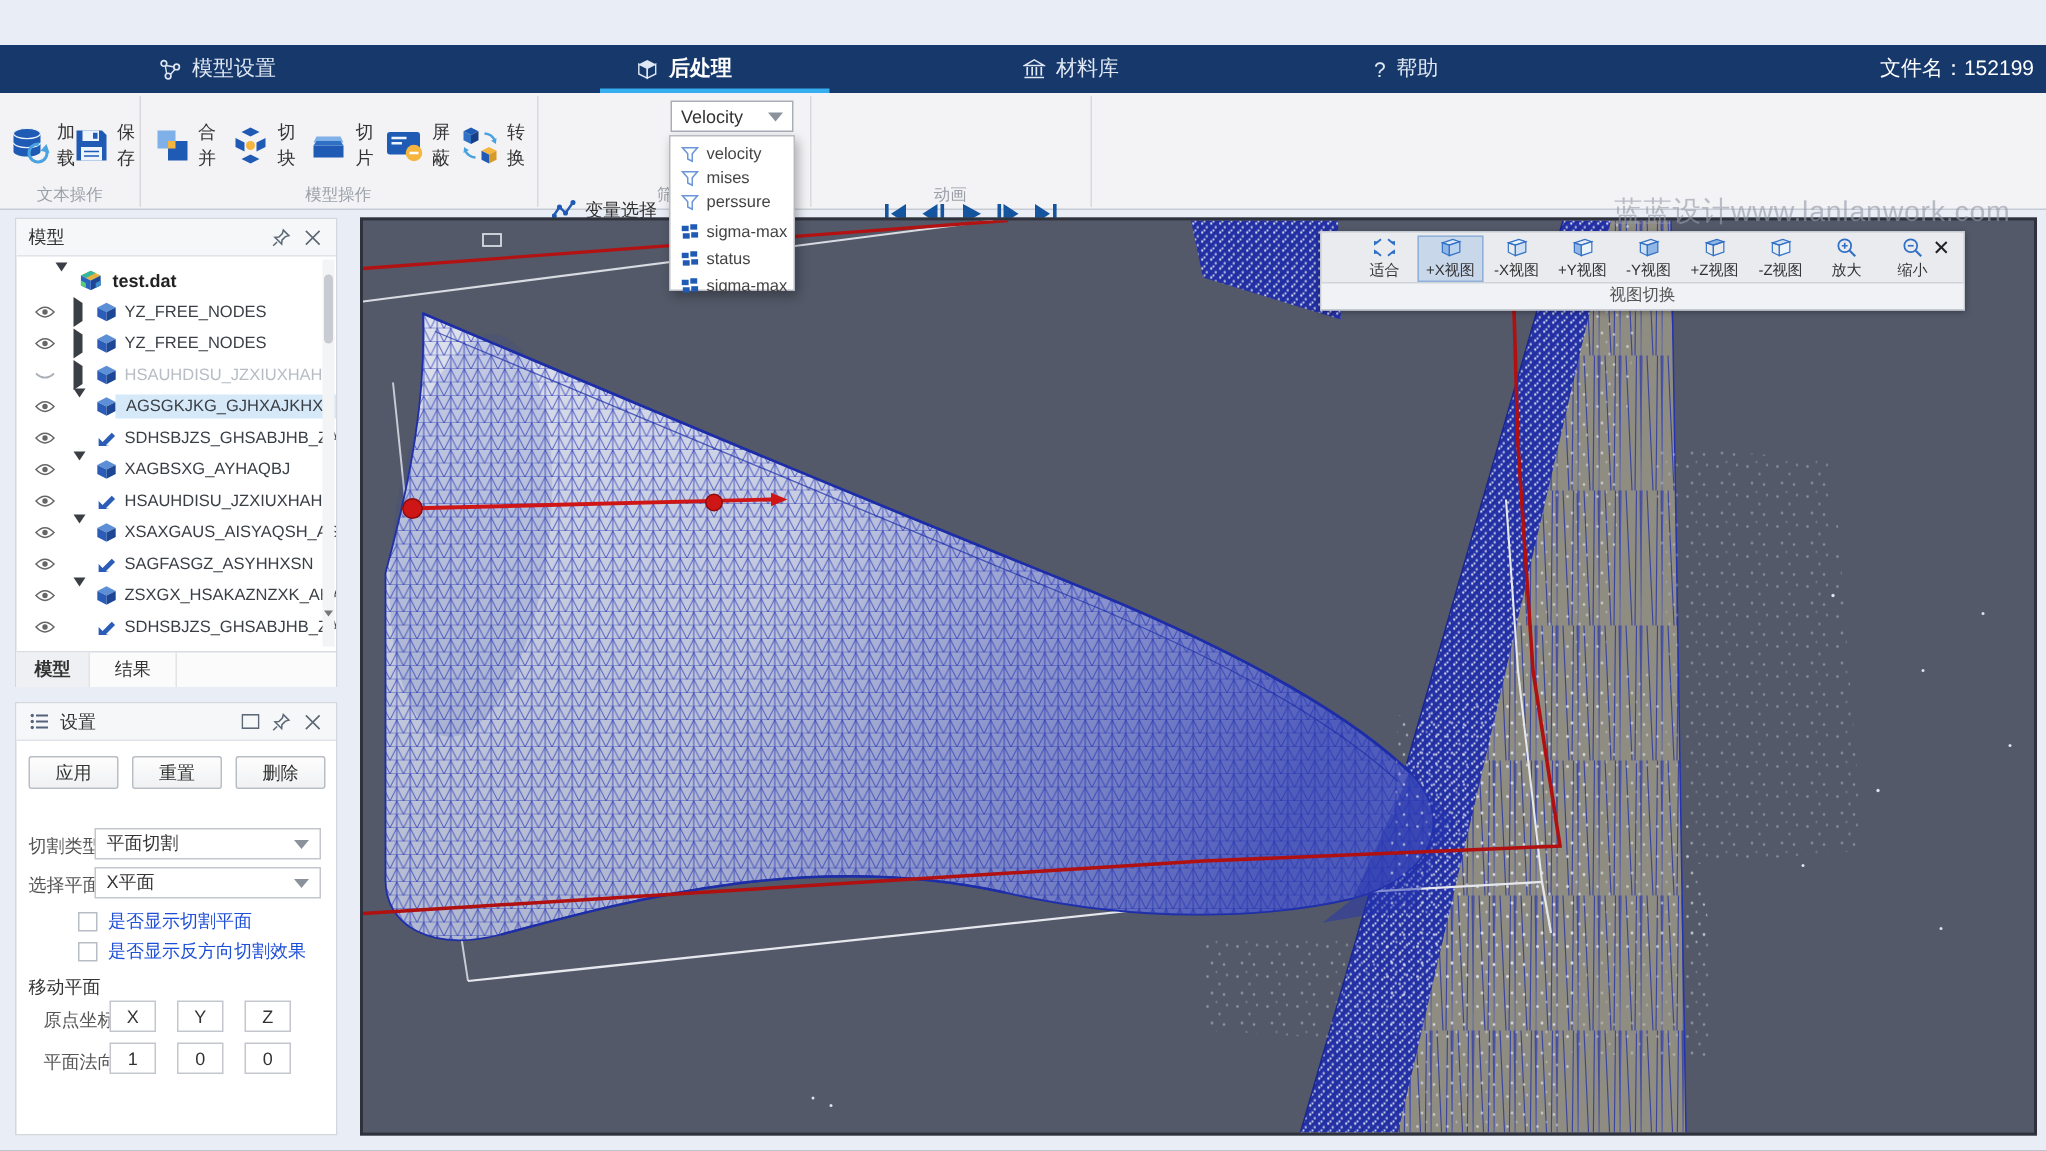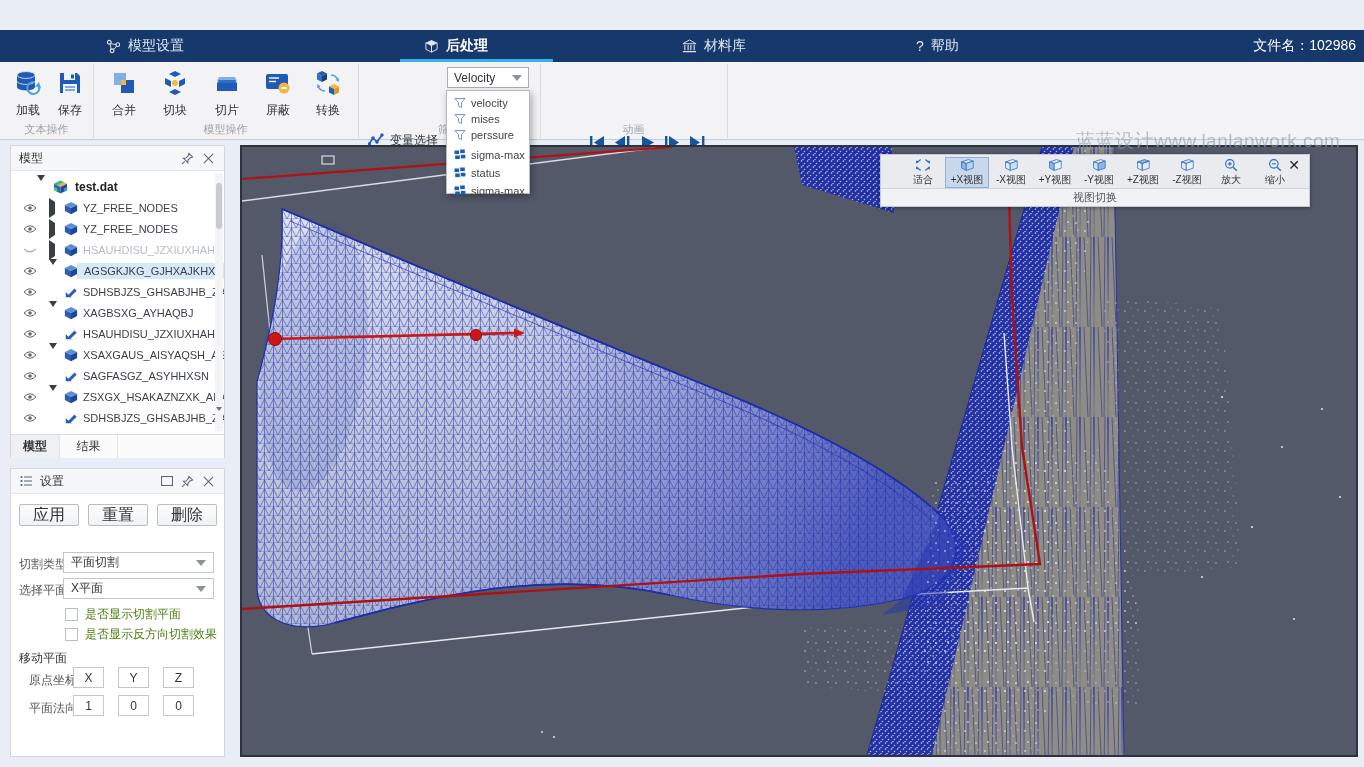--- a/index.html
+++ b/index.html
@@ -19,21 +19,21 @@
   .menuitem { position:absolute; top:0; height:32px; display:flex; align-items:center; gap:7px; color:#dfe7f3; font-size:14px; }
   .menuitem.active { color:#ffffff; font-weight:bold; }
   .mi-1{ left:106px; } .mi-2{ left:424px; } .mi-3{ left:682px; } .mi-4{ left:916px; }
   .menu-underline { position:absolute; left:400px; top:29px; width:153px; height:3px; background:#35aef0; }
   .menubar .filename { position:absolute; right:8px; top:0; height:32px; display:flex; align-items:center; color:#ffffff; font-size:14px; }
   .qmark { font-size:14px; color:#dfe7f3; }
 
   
   .toolbar { position:absolute; left:0; top:62px; width:1364px; height:78px; background:#f3f3f5; border-bottom:1px solid #c7cbd3; }
   .tsep { position:absolute; top:2px; height:74px; width:1px; background:#d8dade; }
-  .bigbtn { position:absolute; top:6px; width:44px; height:58px; display:flex; flex-direction:column; align-items:center; justify-content:flex-start; gap:4px; cursor:default; }
+  .bigbtn { position:absolute; top:6px; width:44px; height:58px; display:flex; flex-direction:row; align-items:center; justify-content:flex-start; gap:4px; cursor:default; }
   .bigbtn .ic { width:30px; height:30px; display:flex; align-items:center; justify-content:center; }
   .bigbtn .lb { font-size:12px; color:#333; }
   .smallbtn { position:absolute; height:20px; display:flex; align-items:center; gap:6px; font-size:12px; color:#333; }
   .grouplabel { position:absolute; bottom:2px; text-align:center; font-size:11px; color:#9ba1a9; }
 
   
   .pbrow { position:absolute; left:588px; top:74px; display:flex; gap:7px; }
   .pbtn { width:18px; height:13px; display:flex; align-items:center; justify-content:center; }
   .timelabel { position:absolute; left:556px; top:97px; font-size:12px; color:#333; }
   .timeinput { position:absolute; left:578px; top:93px; width:52px; height:20px; border:1px solid #b9bdc4; background:#fff; font-size:12px; color:#333; padding:0 5px; font-family:inherit; }
@@ -72,25 +72,25 @@
   .vscroll { position:absolute; right:1px; top:2px; width:8px; height:258px; background:#f3f4f6; }
   .vthumb { position:absolute; left:1px; top:10px; width:6px; height:46px; background:#c8cbd1; border-radius:3px; }
   .vs-up { position:absolute; left:1px; top:2px; } .vs-dn { position:absolute; left:1px; bottom:2px; }
   .tabbar { height:24px; border-top:1px solid #d9dce1; display:flex; background:#fbfbfc; }
   .tab { display:flex; align-items:center; justify-content:center; font-size:12px; color:#333; border-right:1px solid #e2e4e8; cursor:default; }
   .tab-model { width:49px; background:#eef0f3; font-weight:bold; }
   .tab-result { width:58px; }
 
   .settings-panel { left:10px; top:468px; width:215px; height:289px; }
   .sbody { position:relative; height:263px; }
-  .sbtn { position:absolute; top:10px; width:60px; height:22px; background:linear-gradient(#fdfdfd,#f0f1f3); border:1px solid #b9bdc4; border-radius:2px; font-size:16px; color:#333; display:flex; align-items:center; justify-content:center; cursor:default; }
+  .sbtn { position:absolute; top:10px; width:60px; height:22px; background:linear-gradient(#fdfdfd,#f0f1f3); border:1px solid #b9bdc4; border-radius:2px; font-size:12px; color:#333; display:flex; align-items:center; justify-content:center; cursor:default; }
   .flabel { position:absolute; font-size:12px; color:#555; }
   .fselect { position:absolute; left:52px; width:151px; height:21px; border:1px solid #c3c7cd; background:#fff; display:flex; align-items:center; font-size:12px; color:#333; padding:0 7px; }
   .fselect .caret { margin-left:auto; width:0; height:0; border-left:5px solid transparent; border-right:5px solid transparent; border-top:6px solid #8b929c; }
-  .cbrow { position:absolute; left:54px; display:flex; align-items:center; gap:7px; font-size:12px; color:#4d7c0f; }
+  .cbrow { position:absolute; left:41px; display:flex; align-items:center; gap:7px; font-size:12px; color:#1d4ed8; }
   .cb { width:13px; height:13px; border:1px solid #b9bec6; background:#fff; }
   .coordin { position:absolute; width:31px; height:21px; border:1px solid #c3c7cd; background:#fff; text-align:center; font-size:12px; color:#333; font-family:inherit; }
 
   
   .viewport { position:absolute; left:240px; top:145px; width:1118px; height:612px; background:#535969; border:2px solid #2e323c; }
   .viewport svg.scene { position:absolute; left:0; top:0; }
 
   
   .viewtools { position:absolute; left:638px; top:7px; width:430px; height:53px; background:#e9ebef; border:1px solid #c5c9d2; box-shadow:0 1px 4px rgba(0,0,0,.35); z-index:10; }
   .vtrow { position:absolute; left:20px; top:2px; display:flex; }
@@ -131,21 +131,21 @@
           <polygon points="8,1 15,5 1,5" fill="none" stroke="#dfe7f3"></polygon>
           <path d="M3,6 V12 M6.5,6 V12 M9.5,6 V12 M13,6 V12 M1,13.5 H15" stroke="#dfe7f3" stroke-width="1.2"></path>
         </svg>
       <span>材料库</span>
     </div>
     <div class="menuitem mi-4">
       <span class="qmark">?</span>
       <span>帮助</span>
     </div>
     <div class="menu-underline"></div>
-    <div class="filename">文件名：102986</div>
+    <div class="filename">文件名：152199</div>
   </div>
 
   <div class="toolbar">
     <div class="tsep" style="left:93px"></div>
     <div class="tsep" style="left:358px"></div>
     <div class="tsep" style="left:540px"></div>
     <div class="tsep" style="left:727px"></div>
 
     <div class="bigbtn" style="left:6px">
       <span class="ic">

